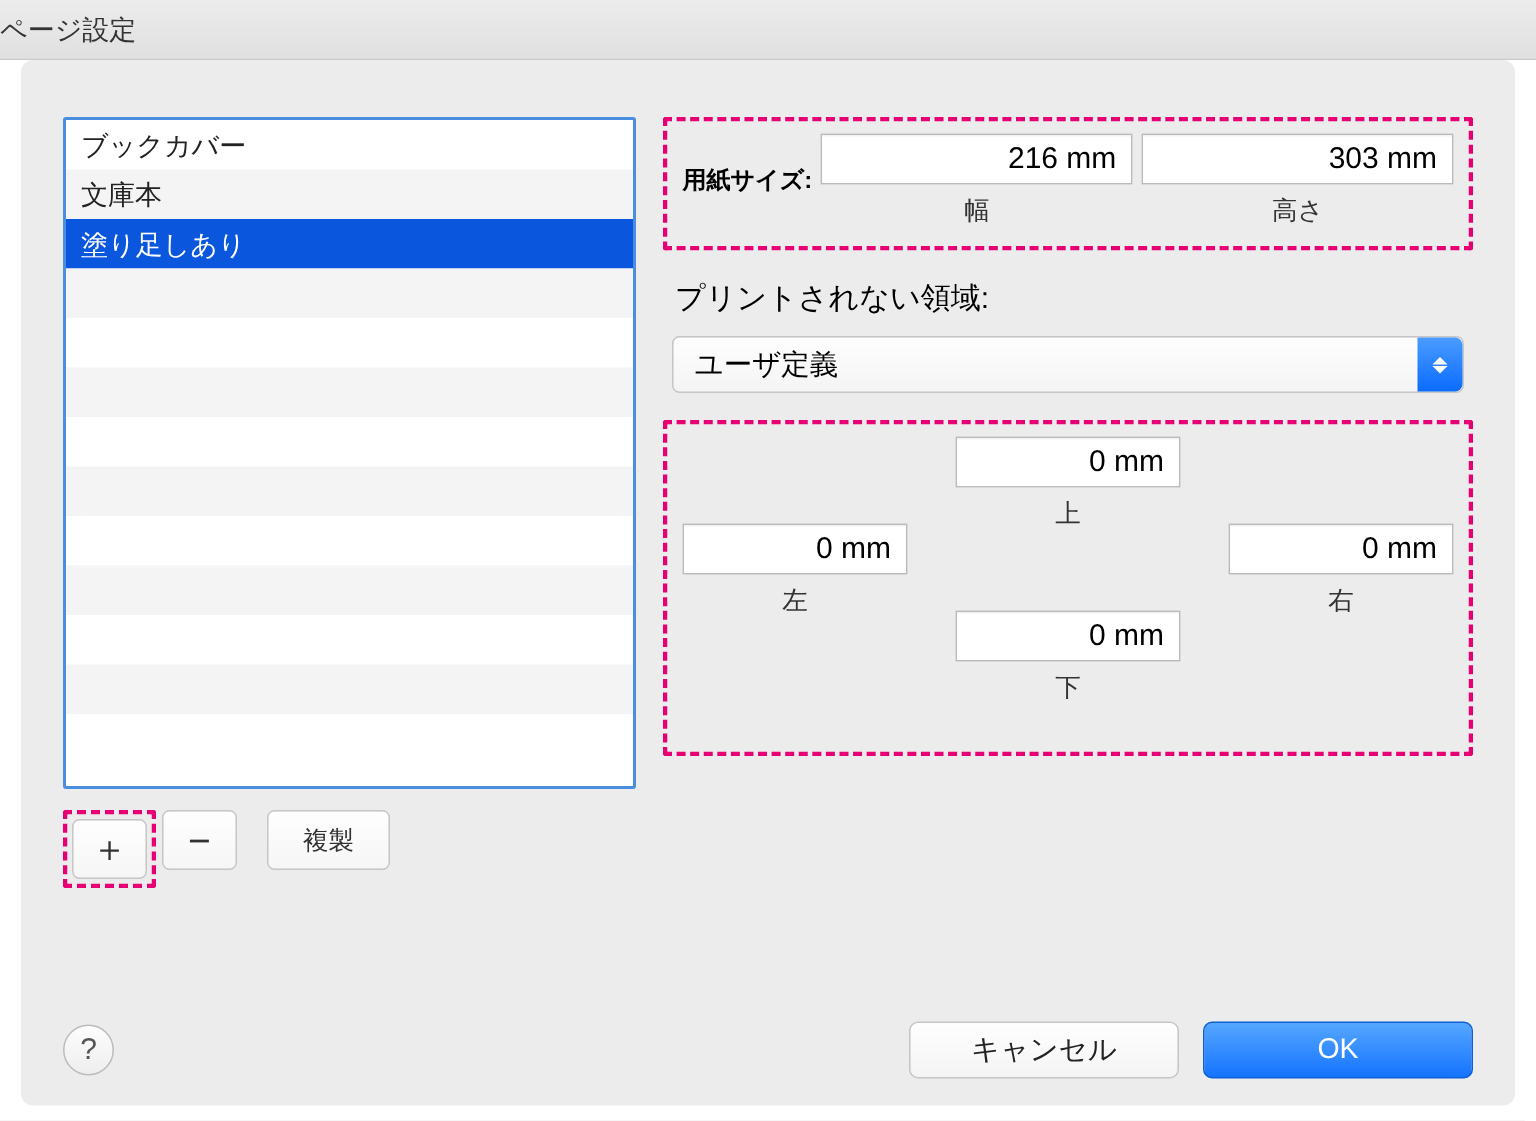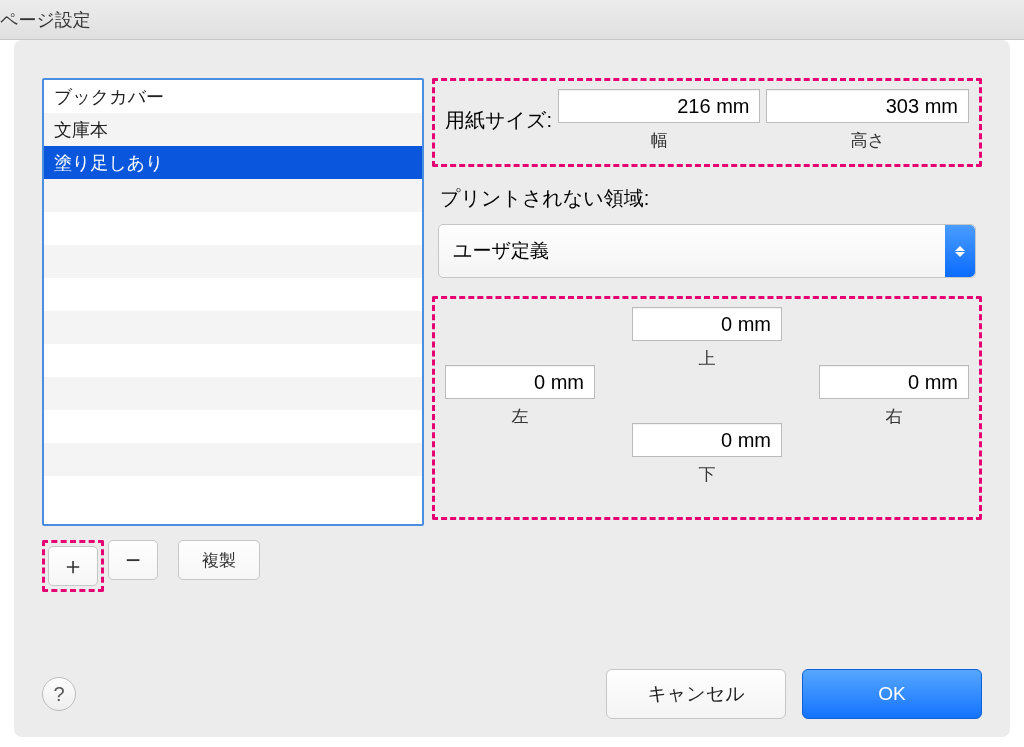--- a/index.html
+++ b/index.html
@@ -25,21 +25,21 @@
       top: 40px;
       left: 14px;
       right: 14px;
       bottom: 10px;
       background: #ececec;
       border-radius: 8px;
     }
     .content {
       display: flex;
       padding: 38px 28px 24px 28px;
-      gap: 8px;
+      gap: 18px;
     }
     .left-col { width: 382px; }
     .preset-list {
       width: 382px;
       height: 448px;
       border: 2px solid #4a8ee0;
       border-radius: 2px;
       background: #fff;
       overflow: hidden;
     }
@@ -76,41 +76,41 @@
     .toolbar-btn.plus { font-size: 24px; }
     .toolbar-btn.minus { font-size: 26px; margin-left: 4px; }
     .toolbar-btn.dup { font-size: 17px; width: 82px; margin-left: 20px; text-align: center; }
     .right-col { flex: 1; }
     .dashed-box {
       border: 3px dashed #e60073;
       padding: 8px 10px 12px 10px;
       border-radius: 2px;
     }
     .paper-size-row { display: flex; align-items: center; gap: 6px; }
-    .paper-size-label { font-size: 20px; white-space: nowrap; }
+    .paper-size-label { font-size: 16px; white-space: nowrap; font-weight: bold; }
     .size-input-group { display: flex; flex-direction: column; align-items: center; flex: 1; }
     .txt-input {
       background: #fff;
       border: 1px solid #bbb;
       box-shadow: inset 0 1px 1px rgba(0,0,0,0.06);
       text-align: right;
       font-size: 20px;
       padding: 3px 10px 3px 6px;
       height: 34px;
       width: 100%;
       outline: none;
     }
     .sublabel { font-size: 17px; color: #333; margin-top: 6px; }
     .section-label { font-size: 20px; margin: 18px 0 12px 8px; }
     .dropdown {
       position: relative;
       background: linear-gradient(#fefefe, #f4f4f4);
       border: 1px solid #c6c6c6;
       border-radius: 5px;
-      height: 54px;
+      height: 38px;
       display: flex;
       align-items: center;
       padding-left: 14px;
       font-size: 19px;
       margin: 0 6px 18px 6px;
       cursor: default;
     }
     .dropdown-arrow {
       position: absolute;
       right: 0;
@@ -157,21 +157,21 @@
       background: linear-gradient(#fdfdfd, #eee);
       display: flex;
       align-items: center;
       justify-content: center;
       font-size: 20px;
       color: #555;
       cursor: default;
     }
     .spacer { flex: 1; }
     .push-btn {
-      height: 50px;
+      height: 38px;
       min-width: 180px;
       border-radius: 6px;
       border: 1px solid #c6c6c6;
       background: linear-gradient(#fefefe, #f4f4f4);
       font-size: 19px;
       display: flex;
       align-items: center;
       justify-content: center;
       cursor: default;
       margin-left: 16px;

